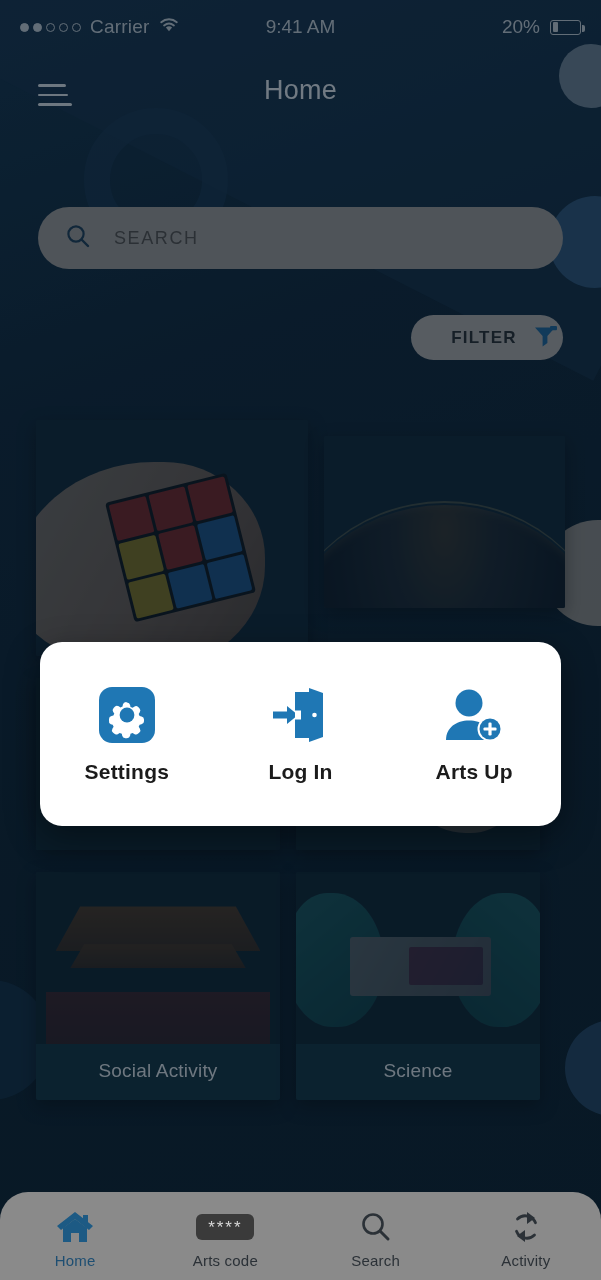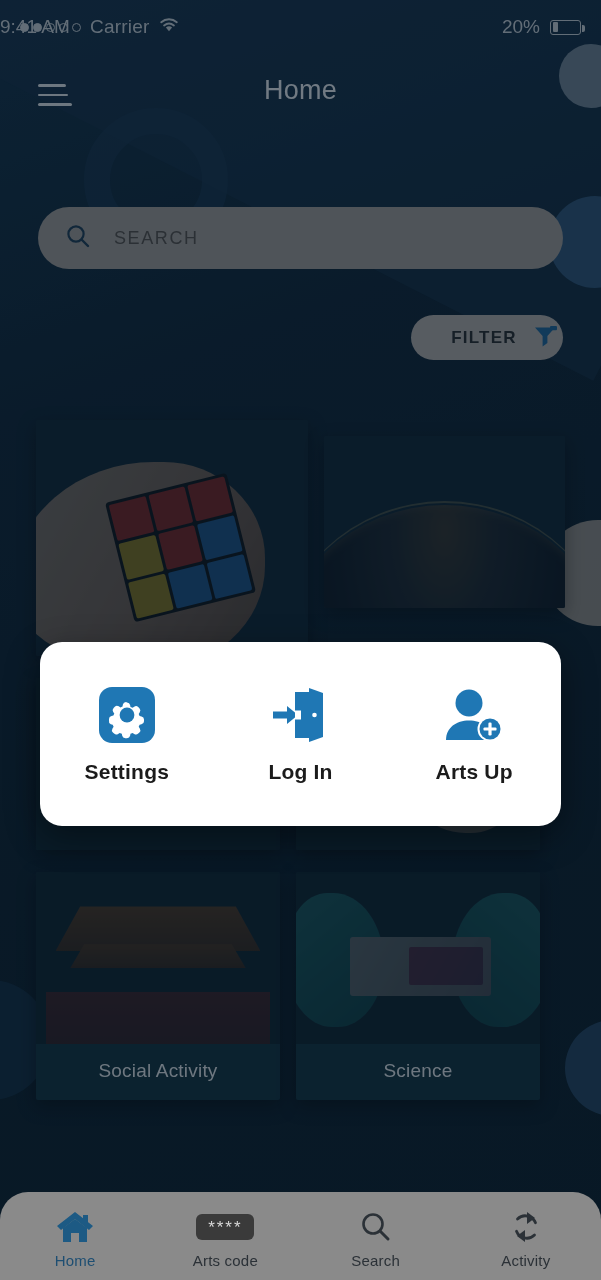--- a/index.html
+++ b/index.html
@@ -26,21 +26,21 @@
 
   
   .statusbar { position:absolute; left:0; right:0; top:0; height:54px;
                display:flex; align-items:center; padding:16px 20px;
                color:#aeb9c2; font-size:19px; z-index:6; }
   .sb-left { display:flex; align-items:center; gap:9px; }
   .dots { display:flex; gap:4px; align-items:center; }
   .dot { width:9px; height:9px; border-radius:50%; border:1.4px solid #aeb9c2; }
   .dot.on { background:#aeb9c2; }
   .carrier { font-size:19px; letter-spacing:.2px; }
-  .sb-center { position:absolute; left:0; right:0; font-size:19px; }
+  .sb-center { position:absolute; left:0; right:0; text-align:center; font-size:19px; }
   .sb-right { margin-left:auto; display:flex; align-items:center; gap:10px; z-index:2; }
   .battery { width:31px; height:15px; border:1.6px solid #aeb9c2; border-radius:3px; position:relative; }
   .battery:after { content:""; position:absolute; right:-5px; top:4px; width:3px; height:7px;
                    background:#aeb9c2; border-radius:0 2px 2px 0; }
   .battery i { position:absolute; left:1.5px; top:1.5px; bottom:1.5px; width:20%; background:#aeb9c2; border-radius:1px; display:block; }
 
   
   .header { position:absolute; left:0; right:0; top:60px; height:88px; z-index:5; }
   .hamburger { position:absolute; left:38px; top:24px; width:34px; cursor:pointer; }
   .hamburger span { display:block; height:2.5px; background:#c2cad1; border-radius:2px; margin-bottom:7px; }

